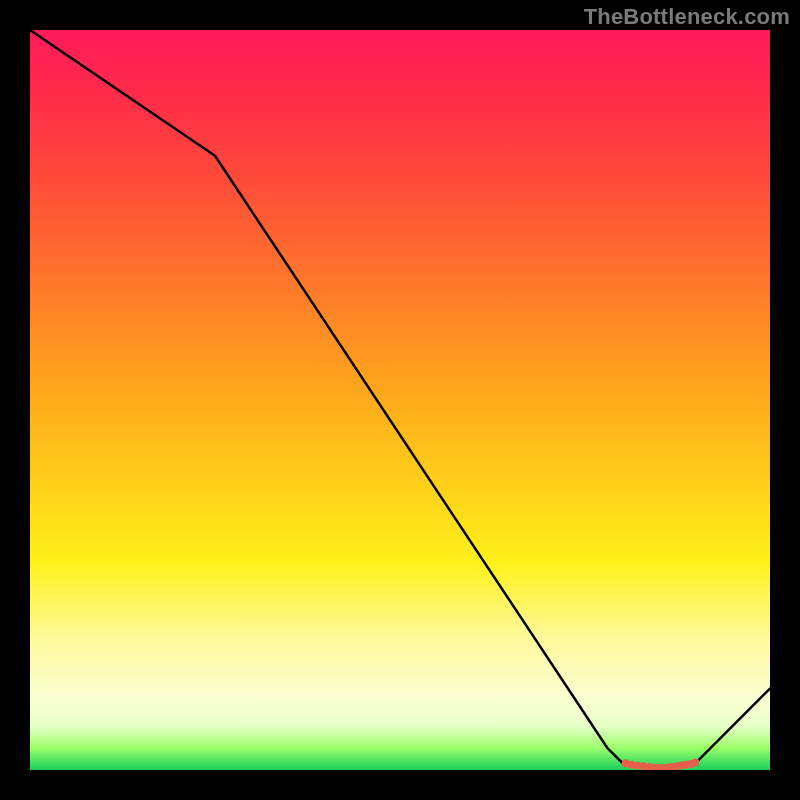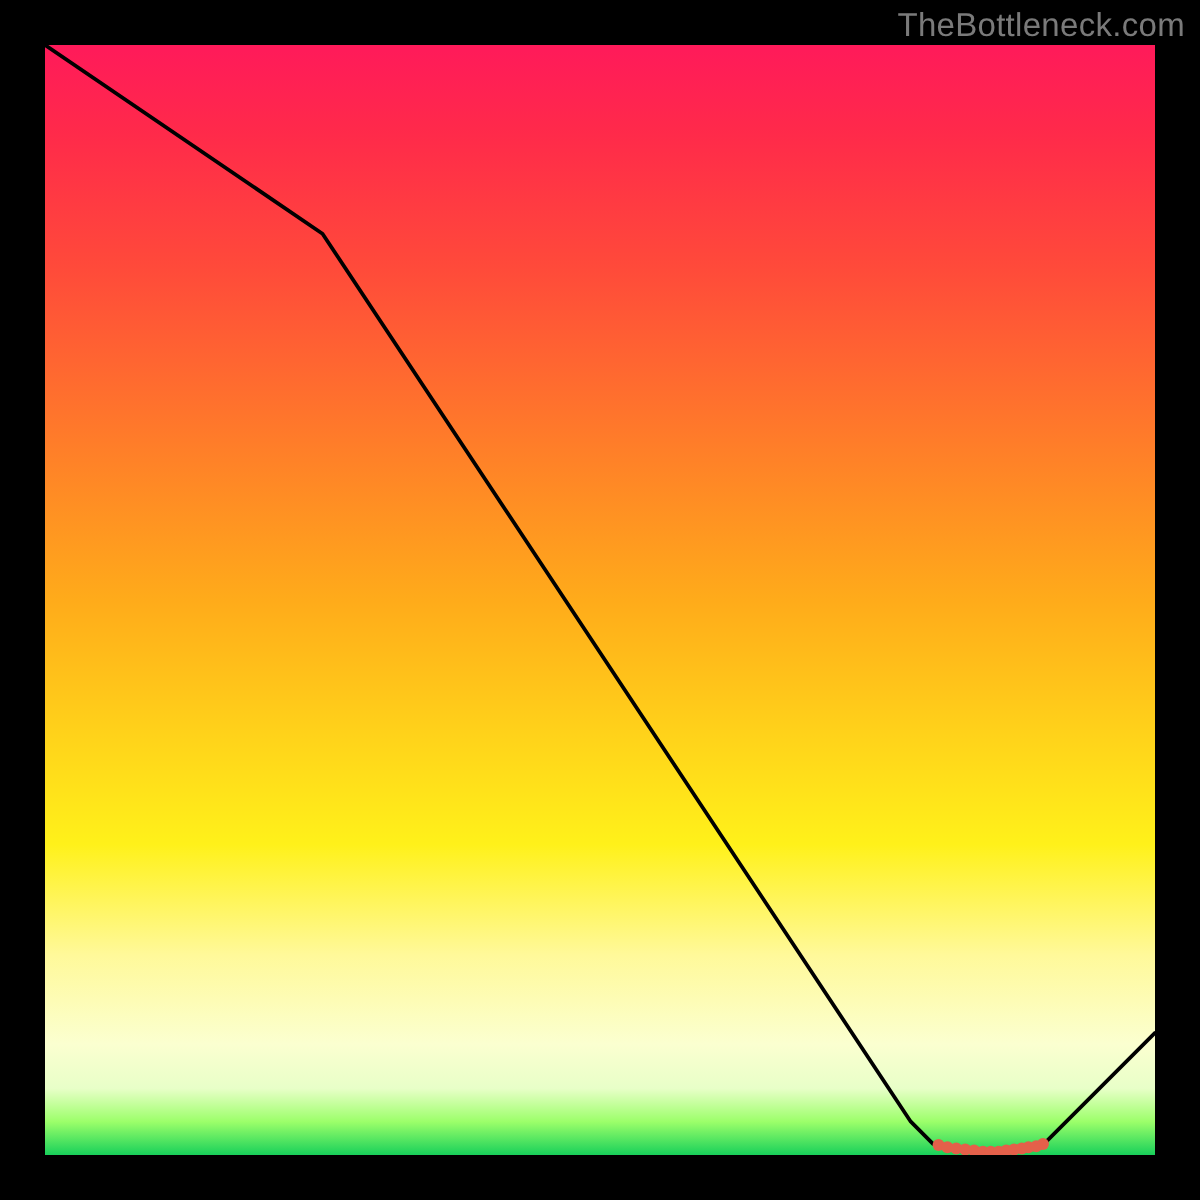--- a/index.html
+++ b/index.html
@@ -16,21 +16,21 @@
     width: 800px;
     height: 800px;
     background: #000;
   }
   .watermark {
     position: absolute;
     top: 4px;
     right: 10px;
     color: #7a7a7a;
     font-size: 22px;
-    font-weight: 400;
+    font-weight: 700;
     letter-spacing: 0.2px;
     z-index: 5;
     text-align: right;
   }
   .plot-frame {
     position: absolute;
     left: 30px;
     top: 30px;
     width: 740px;
     height: 740px;

